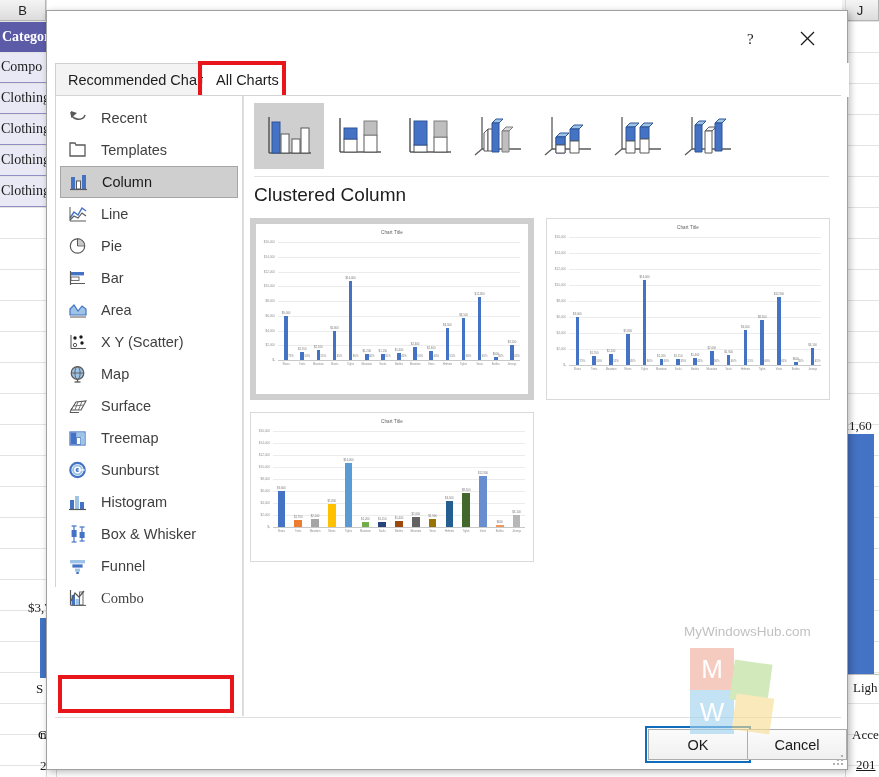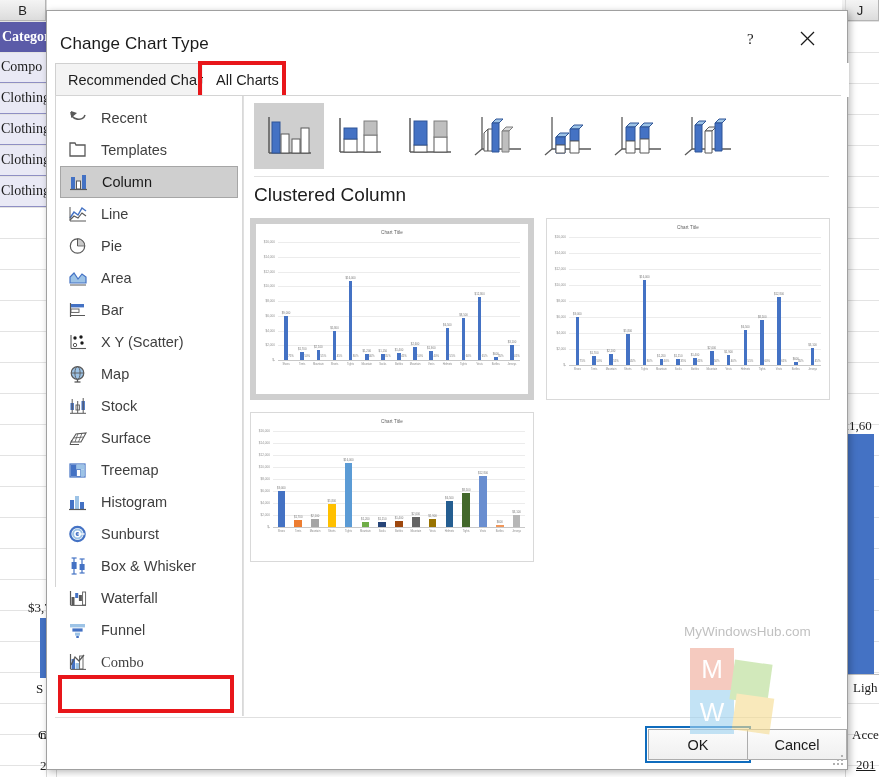--- a/index.html
+++ b/index.html
@@ -323,21 +323,20 @@
     <div class="cell-text" style="left:40px;top:758px;font-size:13px;">2</div>
     <div class="cell-text" style="left:856px;top:757px;font-size:13px;text-decoration:underline;">201</div>
     <div class="bluebar" style="left:848px;top:434px;width:26px;height:240px;"></div>
     <div class="bluebar" style="left:40px;top:618px;width:12px;height:60px;"></div>
     <div class="grid-line-h" style="left:836px;top:674px;width:43px;background:#bfbfbf;"></div>
   </div>
 
 <div id="dialog">
 
   <div class="dlg-title-bar">
-    <div class="dlg-title">Change Chart Type</div>
     <div class="titlebar-btn" id="help-btn">
       <svg width="13" height="16" viewBox="0 0 13 16">
           <text x="0" y="13" font-family="Liberation Serif, serif" font-size="15" fill="#1a1a1a">?</text>
         </svg>
     </div>
     <div class="titlebar-btn" id="close-btn">
       <svg width="15" height="15" viewBox="0 0 15 15">
           <line x1="1" y1="1" x2="14" y2="14" stroke="#1a1a1a" stroke-width="1.3"></line>
           <line x1="14" y1="1" x2="1" y2="14" stroke="#1a1a1a" stroke-width="1.3"></line>
         </svg>
@@ -402,36 +401,36 @@
               <circle cx="10.5" cy="10" r="7.2" fill="#fff" stroke="#595959" stroke-width="1.2"></circle>
               <path d="M10.5 10 L10.5 2.8 A7.2 7.2 0 0 1 17.7 10 Z" fill="#c9c9c9" stroke="#595959" stroke-width="0.8"></path>
               <line x1="10.5" y1="10" x2="10.5" y2="2.8" stroke="#595959" stroke-width="1"></line>
             </svg>
           </span>
             <span>Pie</span>
           </div>
         <div class="ct-item" style="position:relative;">
             <span class="ct-icon">
             <svg width="22" height="20" viewBox="0 0 22 20">
-              <path d="M3 15 L3 9 L7 5 L11 11 L15 6 L19 9 L19 15 Z" fill="#9dc3e6" stroke="#4472c4" stroke-width="1.2"></path>
-              <line x1="3" y1="17" x2="19" y2="17" stroke="#595959" stroke-width="1"></line>
-            </svg>
-          </span>
-            <span>Area</span>
-          </div>
-        <div class="ct-item" style="position:relative;">
-            <span class="ct-icon">
-            <svg width="22" height="20" viewBox="0 0 22 20">
               <line x1="3.5" y1="3" x2="3.5" y2="17" stroke="#595959" stroke-width="1.2"></line>
               <rect x="4" y="4" width="13" height="3.4" fill="#4472c4"></rect>
               <rect x="4" y="9" width="8" height="3.4" fill="#fff" stroke="#595959" stroke-width="0.9"></rect>
               <line x1="4" y1="15.5" x2="18" y2="15.5" stroke="#595959" stroke-width="1"></line>
             </svg>
           </span>
             <span>Bar</span>
+          </div>
+        <div class="ct-item" style="position:relative;">
+            <span class="ct-icon">
+            <svg width="22" height="20" viewBox="0 0 22 20">
+              <path d="M3 15 L3 9 L7 5 L11 11 L15 6 L19 9 L19 15 Z" fill="#9dc3e6" stroke="#4472c4" stroke-width="1.2"></path>
+              <line x1="3" y1="17" x2="19" y2="17" stroke="#595959" stroke-width="1"></line>
+            </svg>
+          </span>
+            <span>Area</span>
           </div>
         <div class="ct-item" style="position:relative;">
             <span class="ct-icon">
             <svg width="22" height="20" viewBox="0 0 22 20">
               <line x1="4" y1="3" x2="4" y2="16.5" stroke="#595959" stroke-width="1.1"></line>
               <line x1="4" y1="16.5" x2="19" y2="16.5" stroke="#595959" stroke-width="1.1"></line>
               <circle cx="8" cy="6" r="1.7" fill="#1a1a1a"></circle>
               <circle cx="14" cy="5" r="1.7" fill="#1a1a1a"></circle>
               <circle cx="8" cy="13" r="1.7" fill="#fff" stroke="#595959" stroke-width="1"></circle>
               <circle cx="15" cy="11" r="1.7" fill="#1a1a1a"></circle>
@@ -447,34 +446,20 @@
               <line x1="4.2" y1="9" x2="16.8" y2="9" stroke="#595959" stroke-width="0.9"></line>
               <line x1="10.5" y1="15.3" x2="10.5" y2="18" stroke="#595959" stroke-width="1.3"></line>
               <line x1="7.5" y1="18" x2="13.5" y2="18" stroke="#595959" stroke-width="1.3"></line>
             </svg>
           </span>
             <span>Map</span>
           </div>
         <div class="ct-item" style="position:relative;">
             <span class="ct-icon">
             <svg width="22" height="20" viewBox="0 0 22 20">
-              <rect x="3.5" y="7" width="3.4" height="7" fill="#4472c4"></rect>
-              <line x1="5.2" y1="3" x2="5.2" y2="17" stroke="#595959" stroke-width="1"></line>
-              <rect x="9" y="9" width="3.4" height="5" fill="#fff" stroke="#595959" stroke-width="0.9"></rect>
-              <line x1="10.7" y1="5" x2="10.7" y2="17" stroke="#595959" stroke-width="1"></line>
-              <rect x="14.5" y="5" width="3.4" height="9" fill="#4472c4"></rect>
-              <line x1="16.2" y1="2" x2="16.2" y2="17" stroke="#595959" stroke-width="1"></line>
-              <line x1="3" y1="17.3" x2="19" y2="17.3" stroke="#595959" stroke-width="1"></line>
-            </svg>
-          </span>
-            <span>Stock</span>
-          </div>
-        <div class="ct-item" style="position:relative;">
-            <span class="ct-icon">
-            <svg width="22" height="20" viewBox="0 0 22 20">
               <path d="M4 14 L9 6 L19 5 L14 14 Z" fill="#fff" stroke="#595959" stroke-width="1.1"></path>
               <line x1="6.5" y1="10" x2="16.5" y2="9" stroke="#595959" stroke-width="0.8"></line>
               <line x1="11" y1="5.5" x2="8" y2="14" stroke="#595959" stroke-width="0.8"></line>
               <line x1="15" y1="5.2" x2="11.5" y2="14" stroke="#595959" stroke-width="0.8"></line>
               <line x1="3" y1="16.5" x2="12" y2="16.5" stroke="#595959" stroke-width="1"></line>
               <line x1="3" y1="16.5" x2="5" y2="12" stroke="#595959" stroke-width="1"></line>
             </svg>
           </span>
             <span>Surface</span>
           </div>
@@ -486,66 +471,53 @@
               <rect x="9.6" y="4.6" width="8" height="5" fill="#9dc3e6"></rect>
               <rect x="9.6" y="9.6" width="4" height="6.8" fill="#fff" stroke="#4472c4" stroke-width="0.8"></rect>
               <rect x="13.6" y="9.6" width="4" height="6.8" fill="#9dc3e6"></rect>
             </svg>
           </span>
             <span>Treemap</span>
           </div>
         <div class="ct-item" style="position:relative;">
             <span class="ct-icon">
             <svg width="22" height="20" viewBox="0 0 22 20">
+              <circle cx="10.5" cy="10" r="7.2" fill="none" stroke="#4472c4" stroke-width="2.2"></circle>
+              <circle cx="10.5" cy="10" r="4.4" fill="none" stroke="#9dc3e6" stroke-width="2"></circle>
+              <circle cx="10.5" cy="10" r="1.9" fill="#4472c4"></circle>
+              <line x1="10.5" y1="10" x2="17.7" y2="10" stroke="#fff" stroke-width="1.2"></line>
+            </svg>
+          </span>
+            <span>Sunburst</span>
+          </div>
+        <div class="ct-item" style="position:relative;">
+            <span class="ct-icon">
+            <svg width="22" height="20" viewBox="0 0 22 20">
               <rect x="3" y="8" width="4" height="9" fill="#4472c4"></rect>
               <rect x="8" y="4" width="4" height="13" fill="#9dc3e6"></rect>
               <rect x="13" y="10" width="4" height="7" fill="#4472c4"></rect>
               <line x1="2" y1="17.5" x2="19" y2="17.5" stroke="#595959" stroke-width="1.2"></line>
             </svg>
           </span>
             <span>Histogram</span>
-          </div>
-        <div class="ct-item" style="position:relative;">
-            <span class="ct-icon">
-            <svg width="22" height="20" viewBox="0 0 22 20">
-              <circle cx="10.5" cy="10" r="7.2" fill="none" stroke="#4472c4" stroke-width="2.2"></circle>
-              <circle cx="10.5" cy="10" r="4.4" fill="none" stroke="#9dc3e6" stroke-width="2"></circle>
-              <circle cx="10.5" cy="10" r="1.9" fill="#4472c4"></circle>
-              <line x1="10.5" y1="10" x2="17.7" y2="10" stroke="#fff" stroke-width="1.2"></line>
-            </svg>
-          </span>
-            <span>Sunburst</span>
           </div>
         <div class="ct-item" style="position:relative;">
             <span class="ct-icon">
             <svg width="22" height="20" viewBox="0 0 22 20">
               <line x1="7" y1="2" x2="7" y2="18" stroke="#4472c4" stroke-width="1.2"></line>
               <rect x="4.6" y="6" width="5" height="7" fill="#4472c4"></rect>
               <line x1="4.6" y1="2" x2="9.6" y2="2" stroke="#4472c4" stroke-width="1.2"></line>
               <line x1="4.6" y1="18" x2="9.6" y2="18" stroke="#4472c4" stroke-width="1.2"></line>
               <line x1="15" y1="3" x2="15" y2="17" stroke="#4472c4" stroke-width="1.2"></line>
               <rect x="12.6" y="8" width="5" height="6" fill="#4472c4"></rect>
               <line x1="12.6" y1="3" x2="17.6" y2="3" stroke="#4472c4" stroke-width="1.2"></line>
               <line x1="12.6" y1="17" x2="17.6" y2="17" stroke="#4472c4" stroke-width="1.2"></line>
             </svg>
           </span>
             <span>Box &amp; Whisker</span>
-          </div>
-        <div class="ct-item" style="position:relative;">
-            <span class="ct-icon">
-            <svg width="22" height="20" viewBox="0 0 22 20">
-              <line x1="3.5" y1="3" x2="3.5" y2="17" stroke="#595959" stroke-width="1.2"></line>
-              <rect x="4.5" y="9" width="3" height="8" fill="#595959"></rect>
-              <rect x="8.2" y="5" width="3" height="5" fill="#4472c4"></rect>
-              <rect x="11.9" y="7" width="3" height="6" fill="#595959"></rect>
-              <rect x="15.6" y="4" width="3" height="13" fill="#fff" stroke="#595959" stroke-width="0.9"></rect>
-              <line x1="3.5" y1="17.4" x2="19" y2="17.4" stroke="#595959" stroke-width="1"></line>
-            </svg>
-          </span>
-            <span>Waterfall</span>
           </div>
         <div class="ct-item" style="position:relative;">
             <span class="ct-icon">
             <svg width="22" height="20" viewBox="0 0 22 20">
               <rect x="3" y="4" width="15" height="3.4" fill="#9dc3e6"></rect>
               <rect x="5.4" y="8.4" width="10.2" height="3.2" fill="#4472c4"></rect>
               <rect x="8" y="12.6" width="5" height="3" fill="#9dc3e6"></rect>
               <rect x="9.3" y="15.8" width="2.5" height="2.2" fill="#4472c4"></rect>
             </svg>
           </span>

